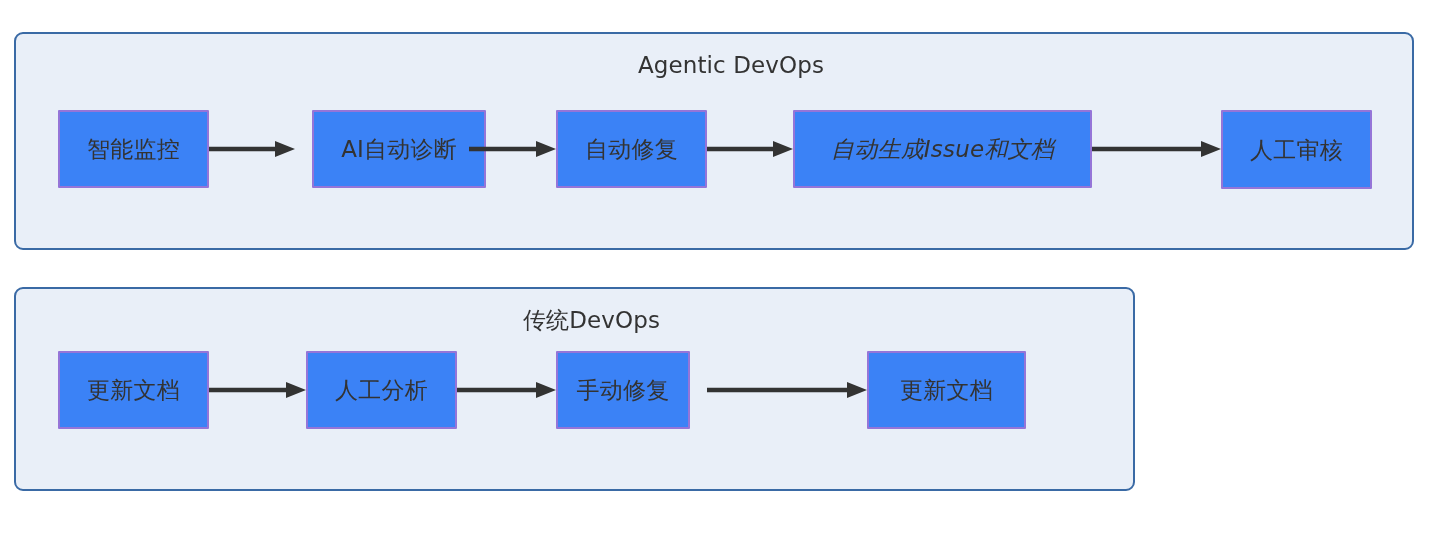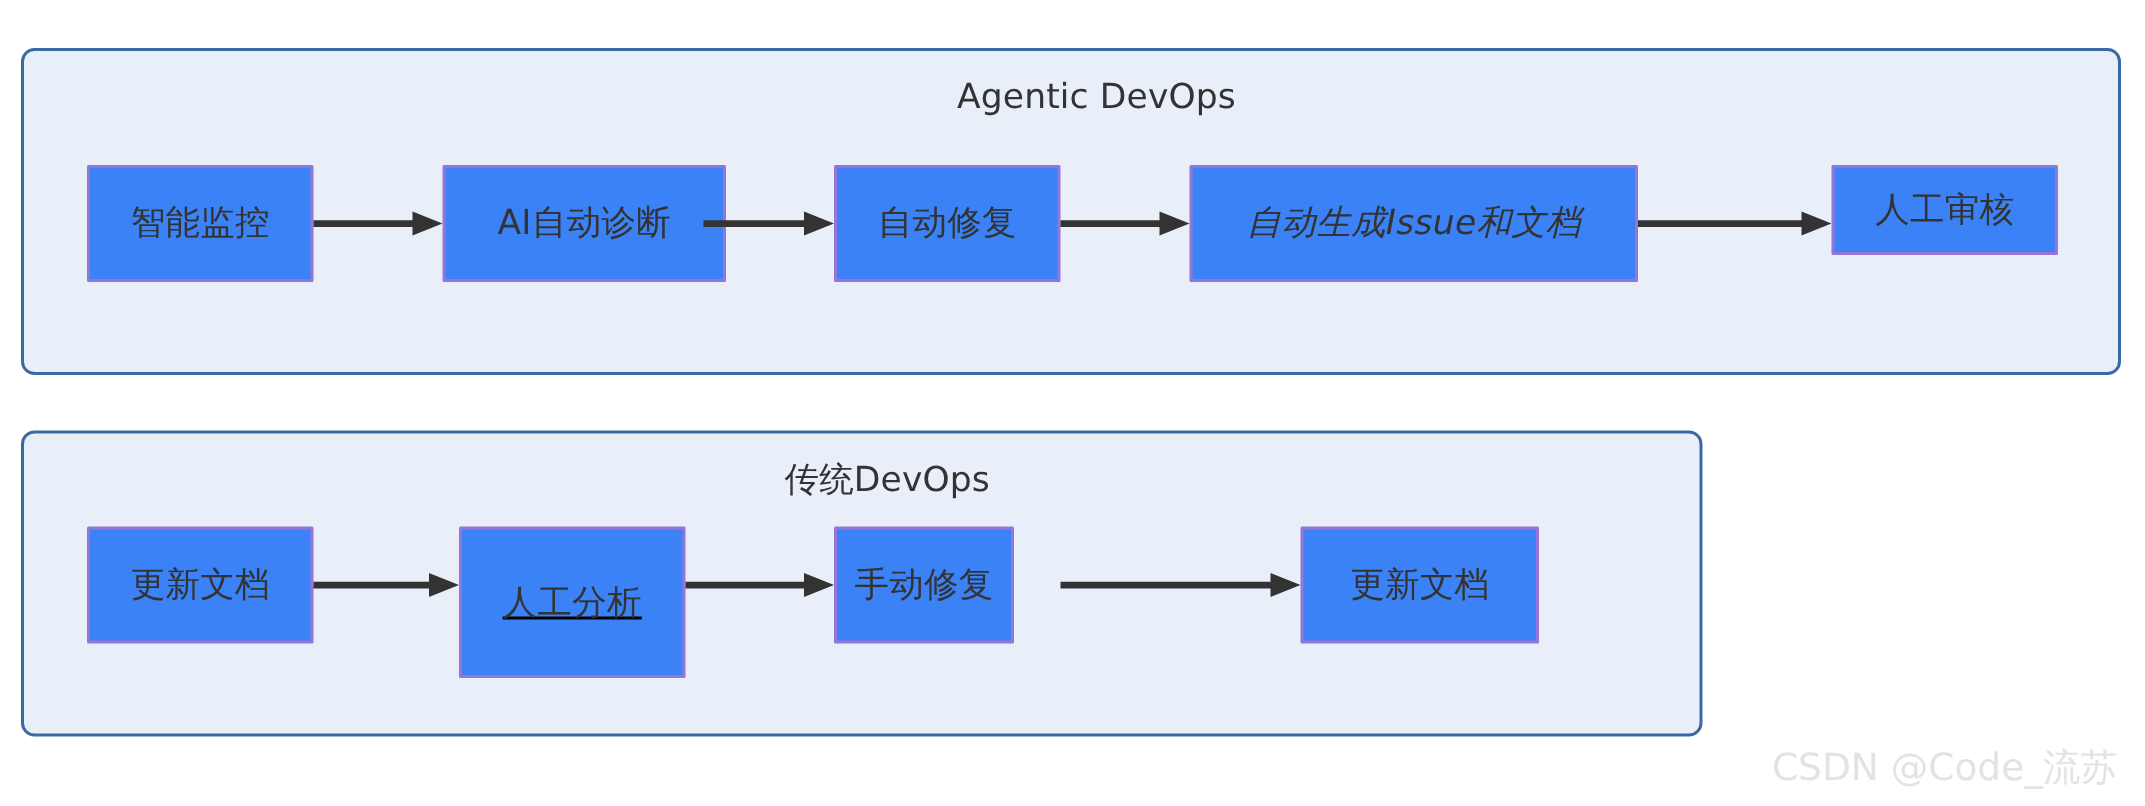--- a/index.html
+++ b/index.html
@@ -92,33 +92,33 @@
 <div id="canvas">
 
   <div class="subgraph" id="sg-agentic" style="left:14px; top:32px; width:1400px; height:218px;">
     <div class="subgraph-title">Agentic DevOps</div>
   </div>
 
   <div class="node" style="left:58px; top:110px; width:151px; height:78px;">
     <span class="node-label">智能监控</span>
   </div>
 
-  <div class="node" style="left:295px; top:110px; width:189px; height:78px;text-align:right;">
+  <div class="node" style="left:312px; top:110px; width:174px; height:78px;text-align:right;">
     <span class="node-label">AI自动诊断</span>
   </div>
 
   <div class="node" style="left:556px; top:110px; width:151px; height:78px;">
     <span class="node-label">自动修复</span>
   </div>
 
   <div class="node" style="left:793px; top:110px; width:299px; height:78px;font-style:italic;">
     <span class="node-label">自动生成Issue和文档</span>
   </div>
 
-  <div class="node" style="left:1221px; top:110px; width:151px; height:60px;">
+  <div class="node" style="left:1221px; top:110px; width:151px; height:79px;">
     <span class="node-label">人工审核</span>
   </div>
 
   <div class="arrow" style="left:209px; top:139px; width:86px;">
     <svg width="86" height="20" viewBox="0 0 86 20">
       <line x1="0" y1="10" x2="68" y2="10" stroke="#333333" stroke-width="4.5"></line>
       <polygon points="66,2 86,10 66,18" fill="#333333"></polygon>
     </svg>
   </div>
 
@@ -144,25 +144,25 @@
   </div>
 
   <div class="subgraph" id="sg-traditional" style="left:14px; top:287px; width:1121px; height:204px;">
     <div class="subgraph-title">传统DevOps</div>
   </div>
 
   <div class="node" style="left:58px; top:351px; width:151px; height:78px;">
     <span class="node-label">更新文档</span>
   </div>
 
-  <div class="node" style="left:306px; top:351px; width:151px; height:101px;text-decoration:underline;">
+  <div class="node" style="left:306px; top:351px; width:151px; height:78px;">
     <span class="node-label">人工分析</span>
   </div>
 
-  <div class="node" style="left:556px; top:351px; width:120px; height:78px;">
+  <div class="node" style="left:556px; top:351px; width:134px; height:78px;">
     <span class="node-label">手动修复</span>
   </div>
 
   <div class="node" style="left:867px; top:351px; width:159px; height:78px;">
     <span class="node-label">更新文档</span>
   </div>
 
   <div class="arrow" style="left:209px; top:380px; width:97px;">
     <svg width="97" height="20" viewBox="0 0 97 20">
       <line x1="0" y1="10" x2="79" y2="10" stroke="#333333" stroke-width="4.5"></line>
@@ -177,15 +177,14 @@
     </svg>
   </div>
 
   <div class="arrow" style="left:707px; top:380px; width:160px;">
     <svg width="160" height="20" viewBox="0 0 160 20">
       <line x1="0" y1="10" x2="142" y2="10" stroke="#333333" stroke-width="4.5"></line>
       <polygon points="140,2 160,10 140,18" fill="#333333"></polygon>
     </svg>
   </div>
 
-  <div class="watermark">CSDN @Code_流苏</div>
 
 </div>
 
 </body></html>

